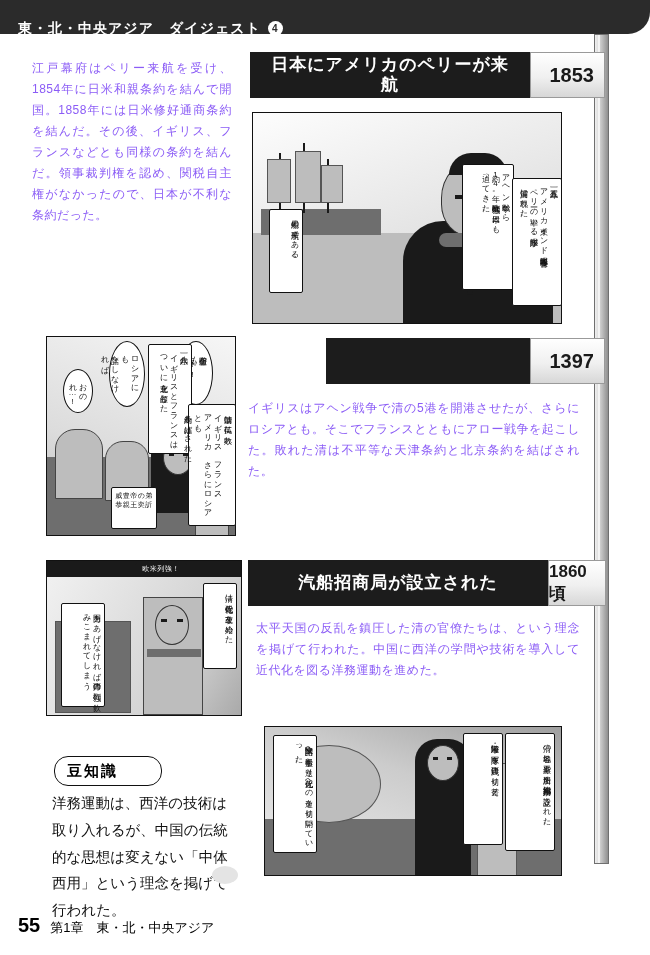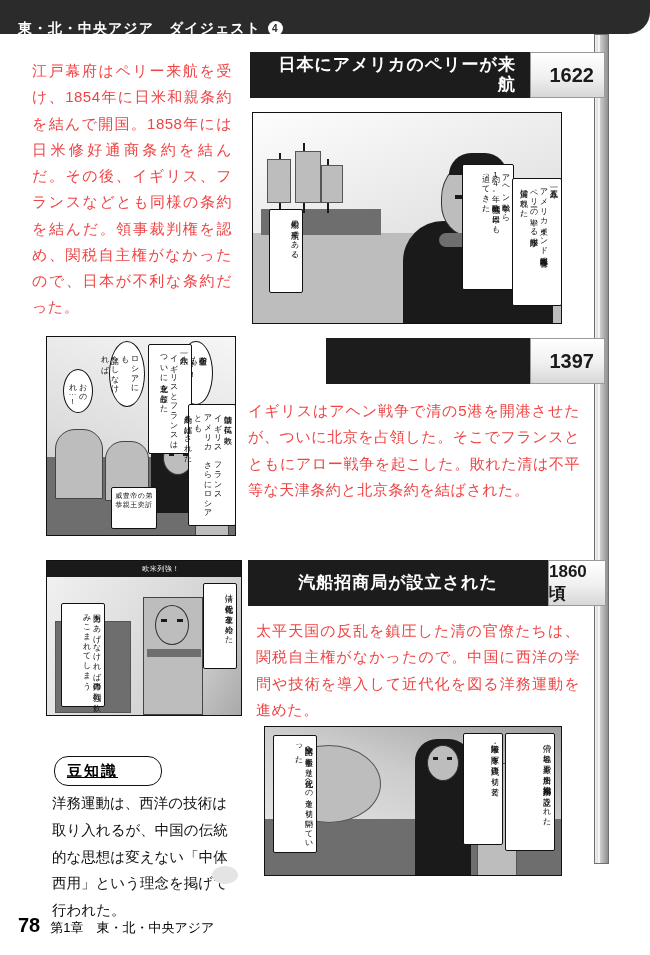--- a/index.html
+++ b/index.html
@@ -49,21 +49,21 @@
   .banner {
     position: absolute;
     height: 46px;
     background: #1c1c1c;
     display: flex; align-items: center; justify-content: center;
     color: #fff;
     padding: 0 14px;
   }
   .banner .btitle {
     font-size: 17px; font-weight: bold; letter-spacing: 1px;
-    text-align: right; line-height: 1.15;
+    text-align: center; line-height: 1.15;
   }
   .banner::after {
     content: ""; position: absolute; right: -22px; top: 0;
     border-left: 22px solid #1c1c1c;
     border-top: 23px solid transparent;
     border-bottom: 23px solid transparent;
   }
   .yeartag {
     position: absolute;
     height: 46px;
@@ -71,24 +71,24 @@
     border: 1px solid #9a9a9a;
     display: flex; align-items: center; justify-content: flex-end;
     padding-right: 10px;
     font-size: 20px; font-weight: bold; color: #1a1a1a;
   }
   .yeartag.small { font-size: 17px; }
 
   
   .vtext {
     position: absolute;
-    font-size: 15px;
+    font-size: 12px;
     line-height: 1.75;
     letter-spacing: .5px;
-    color: #ef4444;
+    color: #8b5cf6;
     text-align: justify;
   }
 
   
   .panel {
     position: absolute;
     border: 1.5px solid #111;
     background: #fff;
     overflow: hidden;
   }
@@ -155,21 +155,21 @@
     <span class="hdr-num">4</span>
   </div>
 </div>
 
 <div class="pole"></div>
 
 <div class="banner" style="left:250px; top:52px; width:280px;">
   <div class="btitle">日本にアメリカのペリーが来航</div>
 </div>
 <div class="yeartag" style="left:530px; top:52px; width:75px;">
-  <span>1622</span>
+  <span>1853</span>
 </div>
 
 <div class="vtext" style="left:32px; top:58px; width:200px;">
   江戸幕府はペリー来航を受け、1854年に日米和親条約を結んで開国。1858年には日米修好通商条約を結んだ。その後、イギリス、フランスなどとも同様の条約を結んだ。領事裁判権を認め、関税自主権がなかったので、日本が不利な条約だった。
 </div>
 
 <div class="panel pfill-a" style="left:252px; top:112px; width:310px; height:212px;">
 
   <div class="inkl" style="left:0; top:120px; width:310px; height:92px;"></div>
   <div class="inkg" style="left:8px; top:96px; width:120px; height:26px;"></div>
@@ -204,21 +204,21 @@
 
 <div class="banner" style="left:326px; top:338px; width:204px;">
   <div class="btitle">
   </div>
 </div>
 <div class="yeartag" style="left:530px; top:338px; width:75px;">
   <span>1397</span>
 </div>
 
 <div class="vtext" style="left:248px; top:398px; width:332px;">
-  イギリスはアヘン戦争で清の5港を開港させたが、ついに北京を占領した。そこでフランスとともにアロー戦争を起こした。敗れた清は不平等な天津条約と北京条約を結ばされた。
+  イギリスはアヘン戦争で清の5港を開港させたが、さらにロシアとも。そこでフランスとともにアロー戦争を起こした。敗れた清は不平等な天津条約と北京条約を結ばされた。
 </div>
 
 <div class="panel pfill-b" style="left:46px; top:336px; width:190px; height:200px;">
   <div class="inkg" style="left:0; top:120px; width:190px; height:80px;"></div>
   <div class="inkl" style="left:8px; top:92px; width:48px; height:70px; border:1px solid #444; border-radius:20px 20px 0 0;"></div>
   <div class="inkl" style="left:58px; top:104px; width:44px; height:60px; border:1px solid #444; border-radius:18px 18px 0 0;"></div>
   <div class="ink" style="left:104px; top:96px; width:54px; height:80px; border-radius:22px 22px 0 0;"></div>
   <div class="inkl" style="left:116px; top:104px; width:30px; height:34px; border-radius:50%; border:1px solid #333;"></div>
   <div class="ink" style="left:122px; top:116px; width:5px; height:3px;"></div>
   <div class="ink" style="left:136px; top:116px; width:5px; height:3px;"></div>
@@ -243,21 +243,21 @@
 条約を結ばされた</div>
 
 <div class="banner" style="left:248px; top:560px; width:300px;">
   <div class="btitle">汽船招商局が設立された</div>
 </div>
 <div class="yeartag small" style="left:548px; top:560px; width:58px;">
   <span>1860頃</span>
 </div>
 
 <div class="vtext" style="left:256px; top:618px; width:324px;">
-  太平天国の反乱を鎮圧した清の官僚たちは、関税自主権がなかったので。中国に西洋の学問や技術を導入して近代化を図る洋務運動を進めた。
+  太平天国の反乱を鎮圧した清の官僚たちは、という理念を掲げて行われた。中国に西洋の学問や技術を導入して近代化を図る洋務運動を進めた。
 </div>
 
 <div class="panel pfill-c" style="left:46px; top:560px; width:196px; height:156px;">
   <div class="ink" style="left:0; top:0; width:196px; height:16px;"></div>
   <div class="inkl" style="left:96px; top:36px; width:60px; height:118px; border:1px solid #444;"></div>
   <div class="inkl" style="left:108px; top:44px; width:34px; height:40px; border-radius:50%; border:1px solid #333;"></div>
   <div class="ink" style="left:114px; top:58px; width:6px; height:3px;"></div>
   <div class="ink" style="left:130px; top:58px; width:6px; height:3px;"></div>
   <div class="inkg" style="left:100px; top:88px; width:54px; height:8px;"></div>
   <div class="inkg" style="left:8px; top:60px; width:76px; height:92px; border:1px solid #555;"></div>
@@ -273,22 +273,22 @@
   <div class="inkl" style="left:162px; top:18px; width:32px; height:36px; border-radius:50%; border:1px solid #333;"></div>
   <div class="ink" style="left:168px; top:30px; width:5px; height:3px;"></div>
   <div class="ink" style="left:182px; top:30px; width:5px; height:3px;"></div>
   <div class="inkl" style="left:212px; top:36px; width:40px; height:114px; border:1px solid #555;"></div>
 
   <div class="bubble rect" style="left:8px; top:8px; width:44px; height:118px;">欧米諸国へ留学生も送り近代化への道を切り開いていった。</div>
   <div class="bubble rect" style="left:198px; top:6px; width:40px; height:112px;">陸・海軍に軍隊を西洋式に切り替え、</div>
   <div class="bubble rect" style="left:240px; top:6px; width:50px; height:118px;">清の各地に工廠や造船所、汽船招商局が設立された。</div>
 </div>
 
-<div class="trivia-tab" style="left:54px; top:756px; width:108px; height:30px;text-decoration:underline;">
+<div class="trivia-tab" style="left:54px; top:756px; width:108px; height:30px;">
   <span>豆知識</span>
 </div>
 <div class="trivia-body" style="left:52px; top:790px; width:188px;">洋務運動は、西洋の技術は取り入れるが、中国の伝統的な思想は変えない「中体西用」という理念を掲げて行われた。</div>
 <div class="trivia-blob" style="left:212px; top:866px;"></div>
 
 <div class="footer">
-  <span class="pg">78</span>
+  <span class="pg">55</span>
   <span class="ft">第1章　東・北・中央アジア</span>
 </div>
 
 </body></html>

